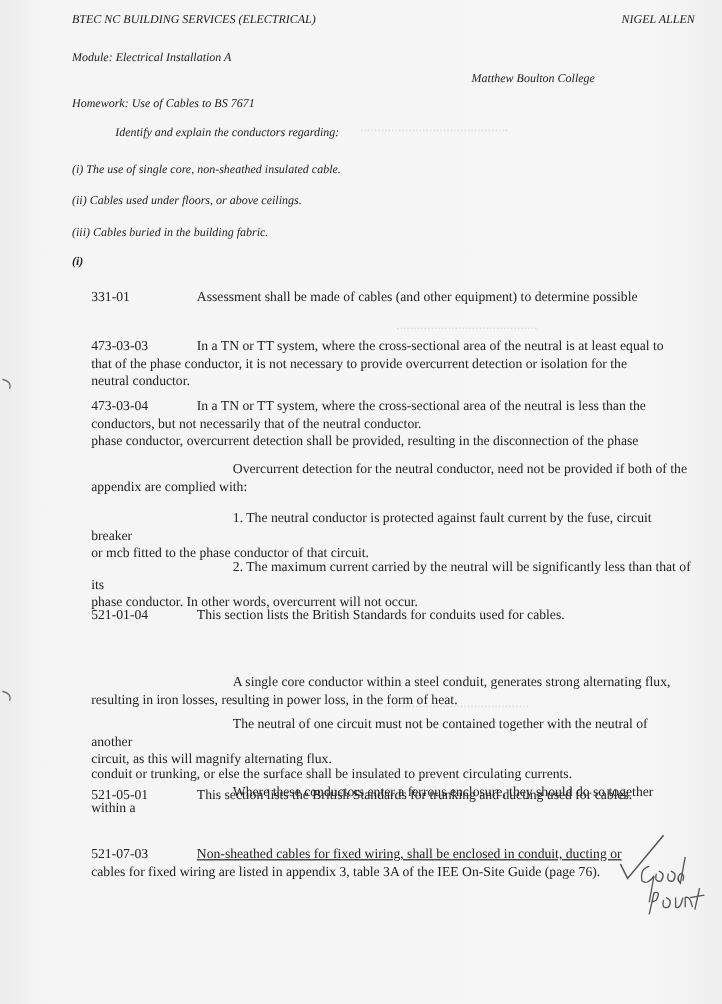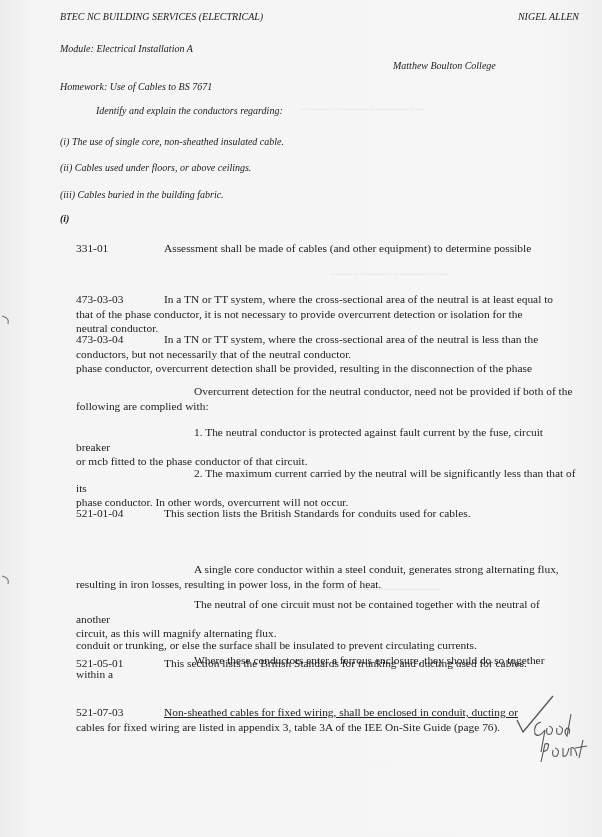--- a/index.html
+++ b/index.html
@@ -64,35 +64,35 @@
 
   <div class="line q1">(i)  The use of single core, non-sheathed insulated cable.</div>
   <div class="line q2">(ii)  Cables used under floors, or above ceilings.</div>
   <div class="line q3">(iii)  Cables buried in the building fabric.</div>
   <div class="line sec-head">(i)</div>
 
   <div class="reg" style="top:241px">
     <div><span class="code">331-01</span><span>Assessment shall be made of cables (and other equipment) to determine possible</span></div>
   </div>
 
-  <div class="reg" style="top:292px">
+  <div class="reg" style="top:282px">
     <div><span class="code">473-03-03</span><span>In a TN or TT system, where the cross-sectional area of the neutral is at least equal to</span></div>
     <div>that of the phase conductor, it is not necessary to provide overcurrent detection or isolation for the</div>
     <div>neutral conductor.</div>
   </div>
 
   <div class="reg" style="top:332px">
     <div><span class="code">473-03-04</span><span>In a TN or TT system, where the cross-sectional area of the neutral is less than the</span></div>
     <div>conductors, but not necessarily that of the neutral conductor.</div>
     <div>phase conductor, overcurrent detection shall be provided, resulting in the disconnection of the phase</div>
   </div>
 
   <div class="reg" style="top:384px">
     <div><span class="indent"></span><span>Overcurrent detection for the neutral conductor, need not be provided if both of the</span></div>
-    <div>following are complied with:</div>
+    <div>appendix are complied with:</div>
   </div>
 
   <div class="reg" style="top:425px">
     <div><span class="indent"></span><span>1. The neutral conductor is protected against fault current by the fuse, circuit breaker</span></div>
     <div>or mcb fitted to the phase conductor of that circuit.</div>
   </div>
 
   <div class="reg" style="top:466px">
     <div><span class="indent"></span><span>2. The maximum current carried by the neutral will be significantly less than that of its</span></div>
     <div>phase conductor. In other words, overcurrent will not occur.</div>

